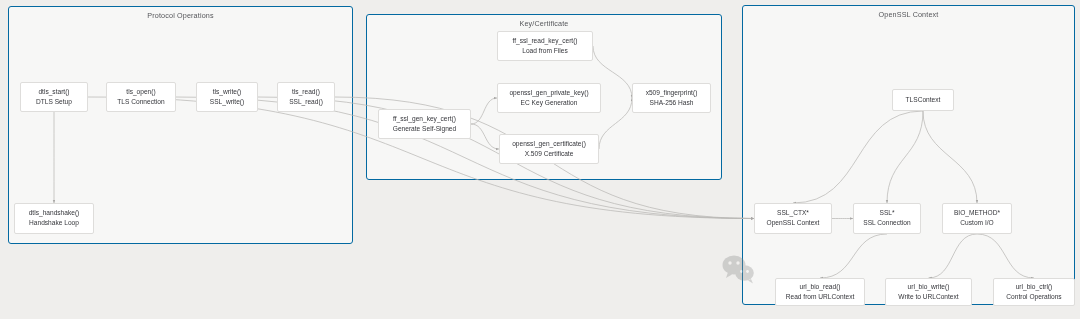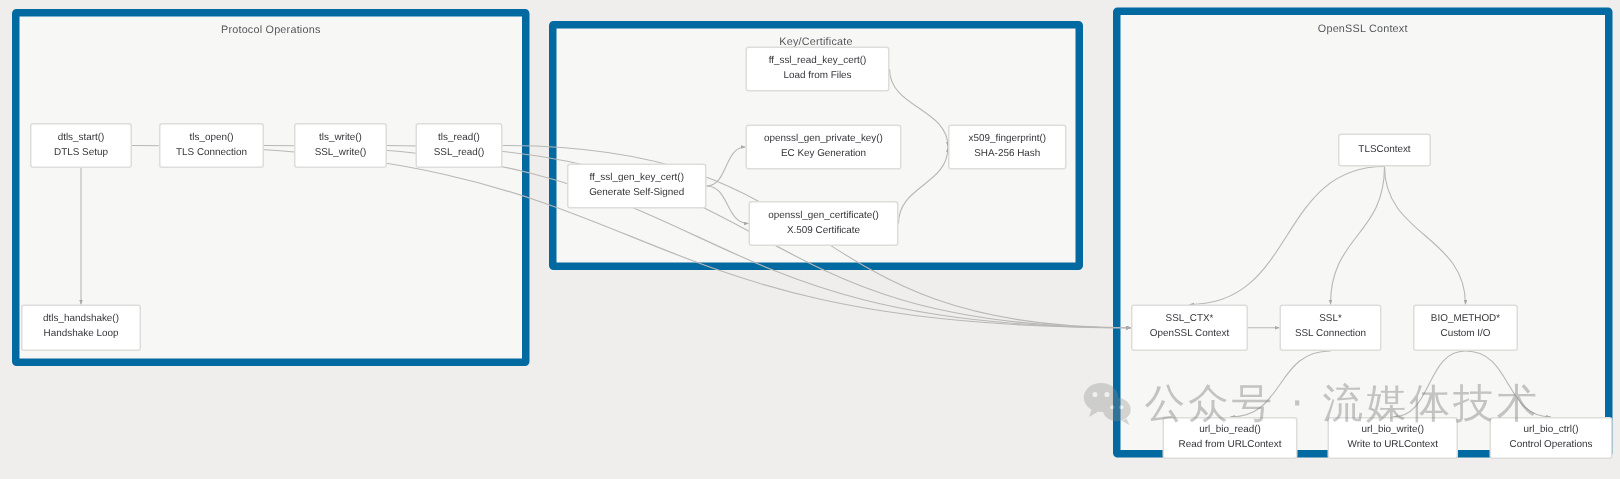--- a/index.html
+++ b/index.html
@@ -22,21 +22,21 @@
     left: 0;
     top: 0;
     width: 1080px;
     height: 319px;
   }
 
   
   .cluster {
     position: absolute;
     background: #f7f7f6;
-    border: 5px solid #0369a1;
+    border: 1px solid #0369a1;
     border-radius: 3px;
     box-sizing: border-box;
   }
   .cluster-title {
     position: absolute;
     left: 0;
     right: 0;
     text-align: center;
     font-size: 7.2px;
     color: #55565a;
@@ -224,16 +224,15 @@
     <svg class="wm-logo" width="34" height="30" viewBox="0 0 34 30">
       <ellipse cx="12" cy="11" rx="11.5" ry="9.6" fill="#8b8b8b"></ellipse>
       <polygon points="6,18 4,24 10,20.5" fill="#8b8b8b"></polygon>
       <circle cx="8" cy="9" r="1.7" fill="#f3f2f0"></circle>
       <circle cx="16" cy="9" r="1.7" fill="#f3f2f0"></circle>
       <ellipse cx="22.5" cy="19" rx="9.3" ry="7.8" fill="#8b8b8b"></ellipse>
       <polygon points="29,25 31,29.5 26,26.5" fill="#8b8b8b"></polygon>
       <circle cx="19.5" cy="17.5" r="1.4" fill="#f3f2f0"></circle>
       <circle cx="25.5" cy="17.5" r="1.4" fill="#f3f2f0"></circle>
     </svg>
-    <span class="wm-text">公众号 · 流媒体技术</span>
   </div>
 
 </div>
 
 </body></html>

